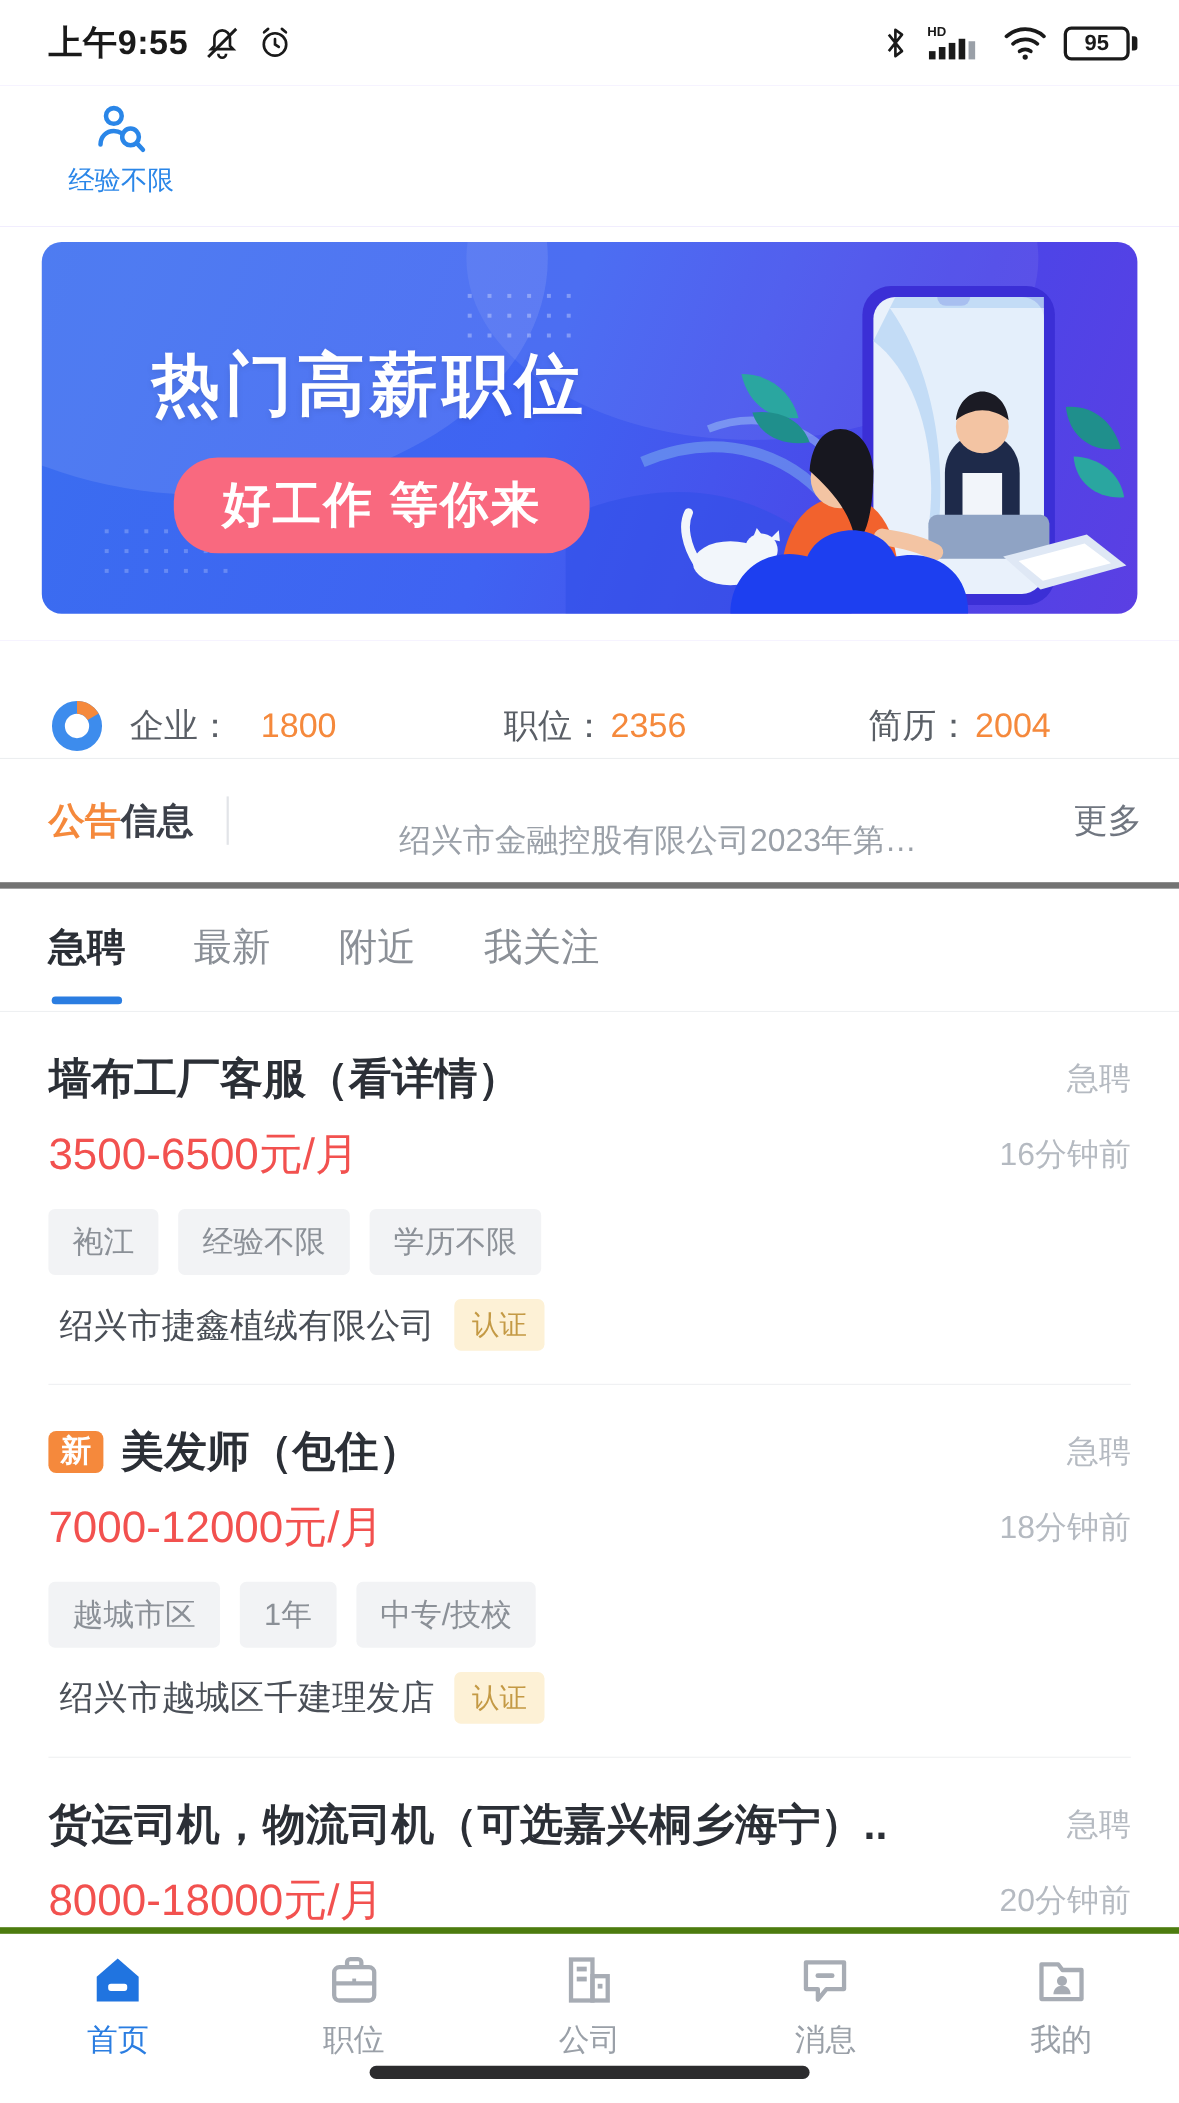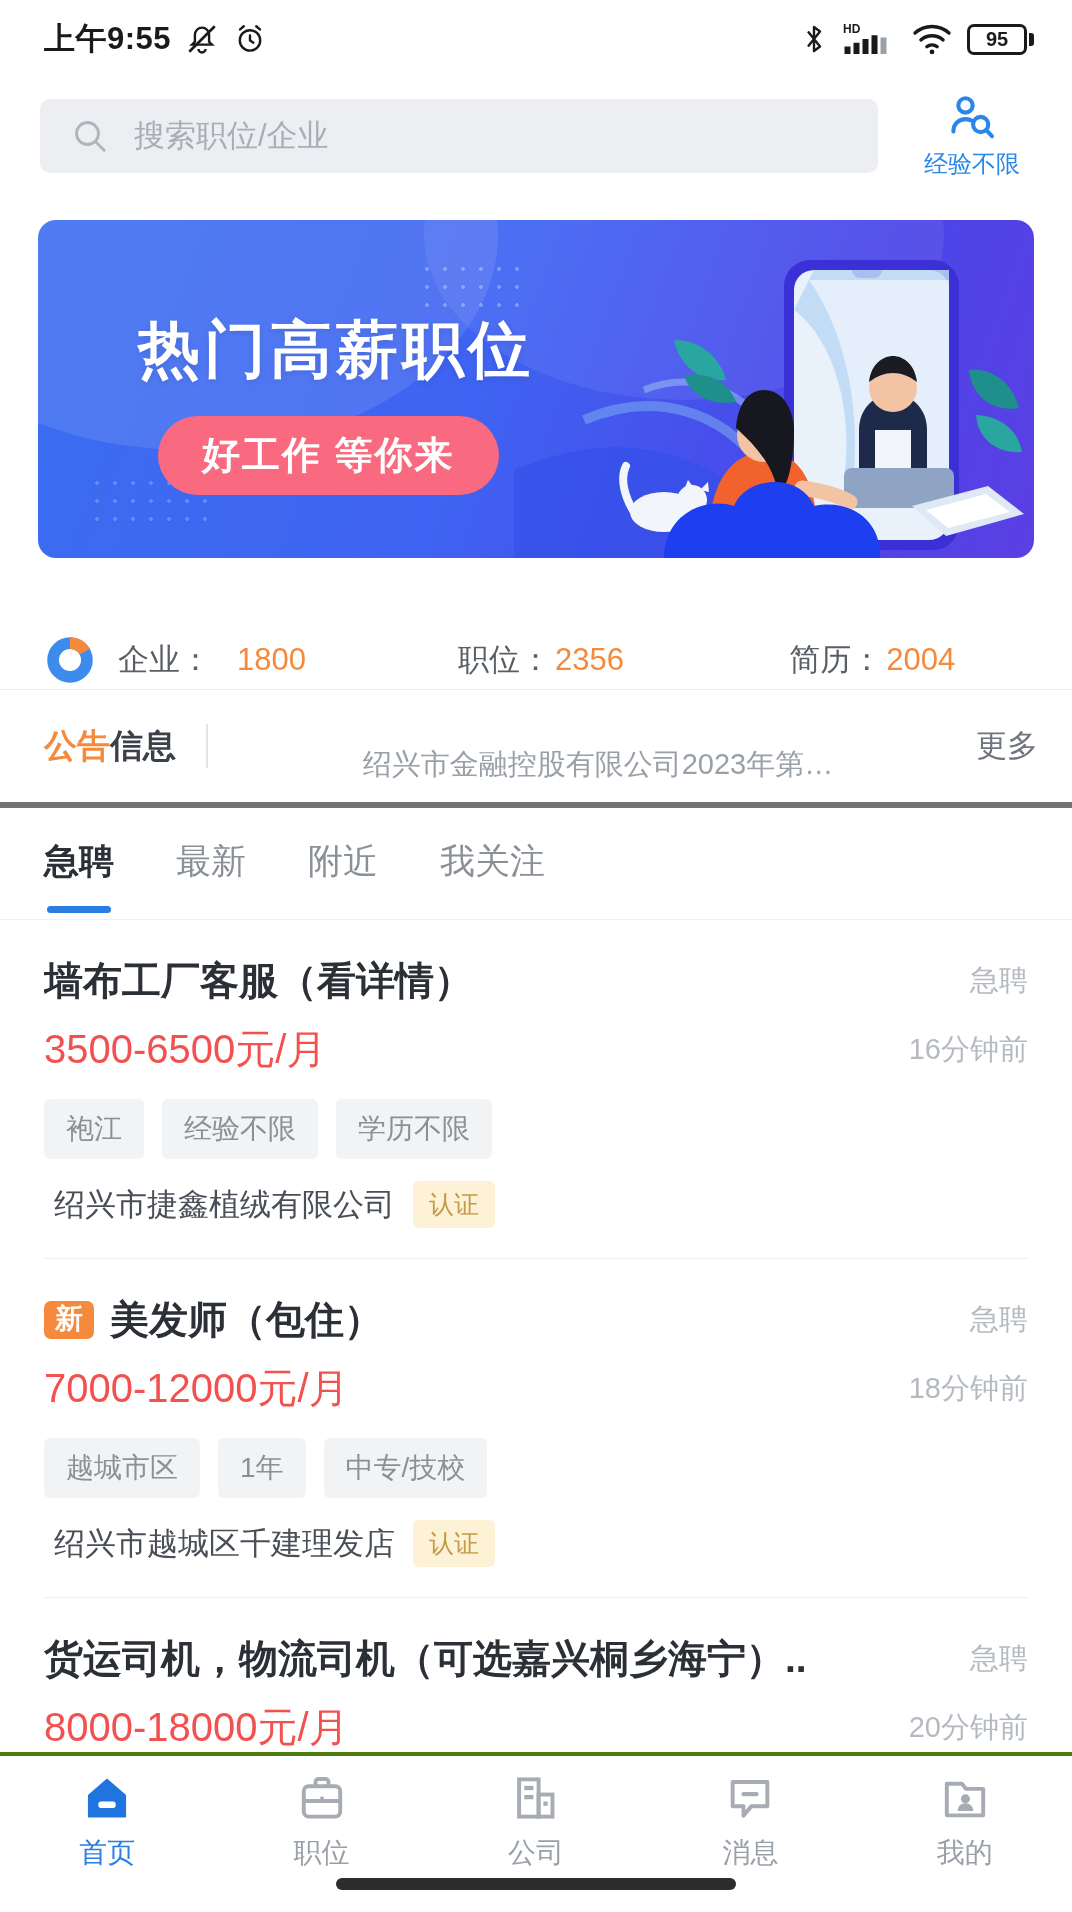--- a/index.html
+++ b/index.html
@@ -70,21 +70,21 @@
     background-size:18px 18px;
   }
   .b-title {
     position:absolute; left:100px; top:88px; font-size:62px; font-weight:bold;
     color:#fff; letter-spacing:4px; text-shadow:0 2px 6px rgba(0,0,0,0.10);
   }
   .b-pill {
     position:absolute; left:120px; top:196px; background:#f9697f;
     border-radius:40px; padding:14px 44px;
   }
-  .b-pill span { font-size:38px; color:#fff; font-weight:bold; letter-spacing:2px; }
+  .b-pill span { font-size:44px; color:#fff; font-weight:bold; letter-spacing:2px; }
   .b-art { position:absolute; right:0; top:0; bottom:0; width:520px; }
 
   
   .stats {
     background:#fff; height:108px; display:flex; align-items:center;
     padding:0 34px 0 44px; border-bottom:1px solid #eceef0;
   }
   .stat-item {
     flex:1; display:flex; align-items:center; justify-content:center;
     font-size:31px; color:#5a5f66; white-space:nowrap;margin-top:48px;
@@ -152,21 +152,21 @@
   .job-row4 { display:flex; align-items:center; gap:18px; margin-top:22px;margin-left:10px; }
   .job-company { font-size:31px; color:#4a4f57; }
   .badge-verify {
     background:#fdf1d6; color:#c49a45; font-size:25px;
     padding:7px 16px; border-radius:6px; white-space:nowrap;
   }
 
   
   .tabbar {
     position:absolute; left:0; right:0; bottom:0; height:160px;
-    background:#fff; border-top:4px solid #4d7c0f;
+    background:#fff; border-top:6px solid #4d7c0f;
     display:flex; align-items:flex-start; padding-top:16px;
   }
   .nav-item {
     flex:1; display:flex; flex-direction:column; align-items:center; gap:10px;
   }
   .nav-label { font-size:28px; color:#9aa0a8; }
   .nav-item.active .nav-label { color:#2a7de1; }
   .home-ind {
     position:absolute; bottom:22px; left:50%; transform:translateX(-50%);
     width:400px; height:12px; background:#2c2c2e; border-radius:8px;
@@ -212,27 +212,20 @@
       <div class="battery">
         <div class="bat-body">
           <span class="bat-num">95</span>
         </div>
         <div class="bat-cap"></div>
       </div>
     </div>
   </div>
 
   <div class="searchbar">
-    <div class="search-field">
-      <svg width="40" height="40" viewBox="0 0 24 24">
-        <circle cx="10.5" cy="10.5" r="6.6" fill="none" stroke="#b0b5bd" stroke-width="1.7"></circle>
-        <line x1="15.4" y1="15.4" x2="20.5" y2="20.5" stroke="#b0b5bd" stroke-width="1.7" stroke-linecap="round"></line>
-      </svg>
-      <span class="search-ph">搜索职位/企业</span>
-    </div>
     <div class="recruit-btn">
       <svg width="52" height="52" viewBox="0 0 24 24">
         <circle cx="9" cy="6.2" r="3.3" fill="none" stroke="#2a86e8" stroke-width="1.9"></circle>
         <path d="M3.4 18.2c0-3.4 2.5-5.7 5.6-5.7 1.2 0 2.3.3 3.2.9" fill="none" stroke="#2a86e8" stroke-width="1.9" stroke-linecap="round"></path>
         <circle cx="16" cy="15" r="3.5" fill="none" stroke="#2a86e8" stroke-width="1.9"></circle>
         <line x1="18.6" y1="17.6" x2="21.2" y2="20.4" stroke="#2a86e8" stroke-width="1.9" stroke-linecap="round"></line>
       </svg>
       <span class="recruit-label">经验不限</span>
     </div>
   </div>

